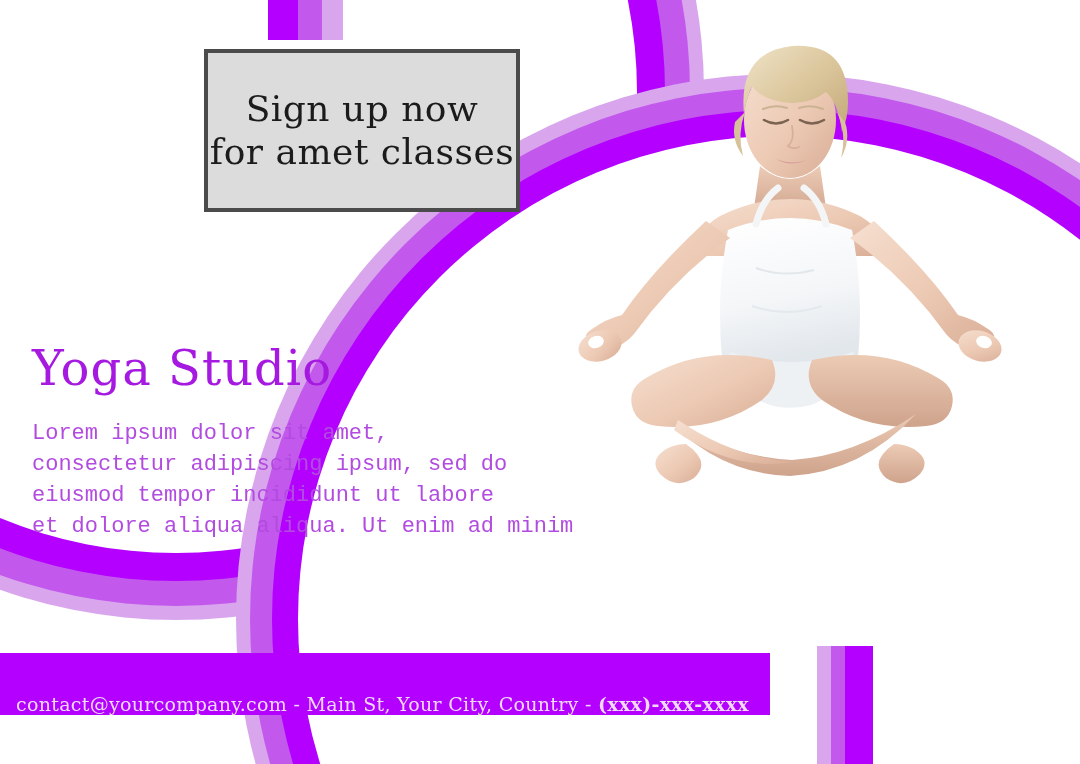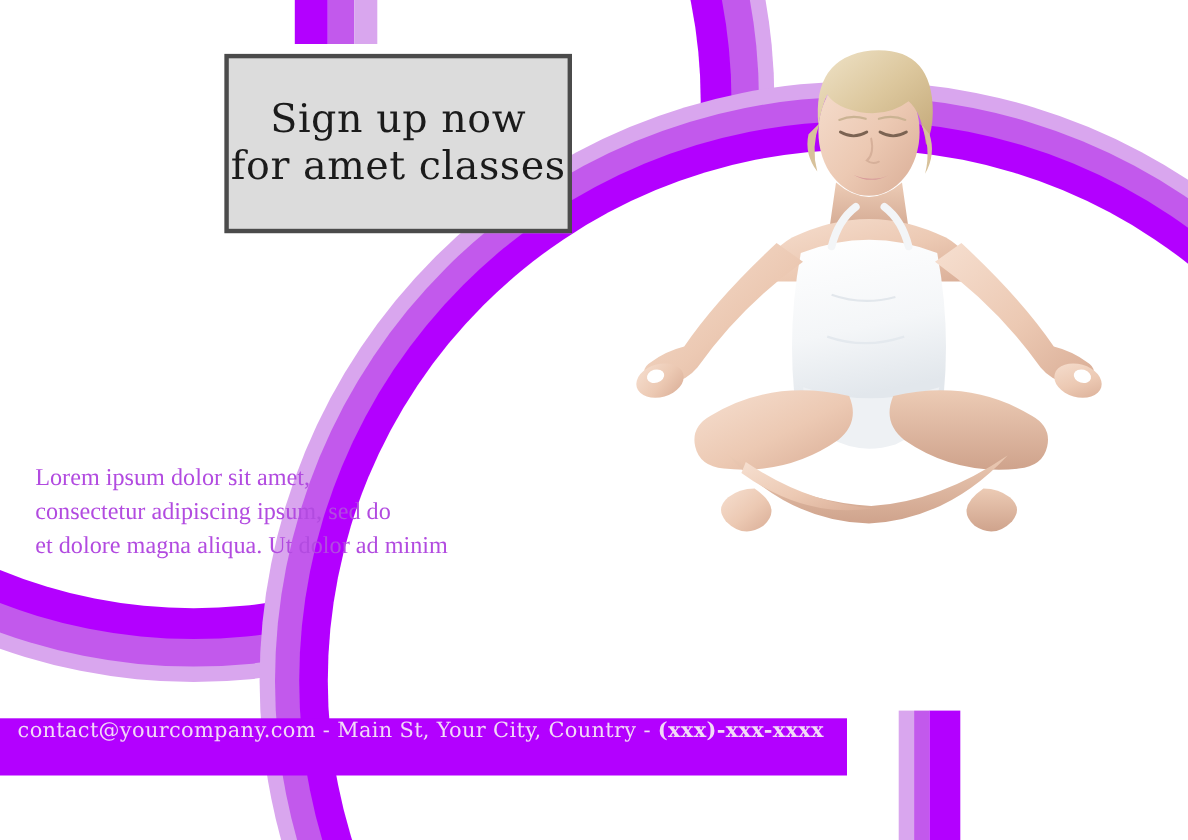--- a/index.html
+++ b/index.html
@@ -172,34 +172,34 @@
     white-space: nowrap;
   }
   .body-copy {
     position: absolute;
     left: 32px;
     top: 418px;
     width: 600px;
     color: #b24be0;
     font-size: 22px;
     line-height: 31px;
-    font-family: Liberation Serif, serif;
+    font-family: Liberation Mono, monospace;
   }
   .body-copy div { white-space: nowrap; }
 
   
   .footer-bar {
     position: absolute;
     left: 0;
     top: 653px;
     width: 770px;
-    height: 52px;
+    height: 62px;
     background: #b300ff;
     display: flex;
-    align-items: flex-start;
+    align-items: flex-end;
   }
   .footer-text {
     padding-left: 16px;
     color: #f2d9f7;
     font-size: 19px;
     letter-spacing: 0.3px;
     font-family: "DejaVu Serif", serif;
     white-space: nowrap;
   }
   .footer-text .phone { font-weight: bold; }
@@ -304,24 +304,26 @@
       <path d="M126 428 q26 18 8 34 q-18 12 -34 -4 q-10 -12 2 -22 q10 -8 24 -8 z" fill="url(#skin)"></path>
       <path d="M334 428 q-26 18 -8 34 q18 12 34 -4 q10 -12 -2 -22 q-10 -8 -24 -8 z" fill="url(#skinDark)"></path>
     </svg>
   </div>
 
   <div class="signup-box">
     <div class="signup-line">Sign up now</div>
     <div class="signup-line">for amet classes</div>
   </div>
 
+  <div class="headline">Yoga Studio</div>
 
   <div class="body-copy">
     <div>Lorem ipsum dolor sit amet,</div>
     <div>consectetur adipiscing ipsum, sed do</div>
-    <div>et dolore magna aliqua. Ut dolor ad minim</div>
+    <div>eiusmod tempor incididunt ut labore</div>
+    <div>et dolore aliqua aliqua. Ut enim ad minim</div>
   </div>
 
   <div class="footer-bar">
     <div class="footer-text"><span>contact@yourcompany.com</span><span> - </span><span>Main St, Your City, Country</span><span> - </span><span class="phone">(xxx)-xxx-xxxx</span></div>
   </div>
 
 </div>
 
 </body></html>

